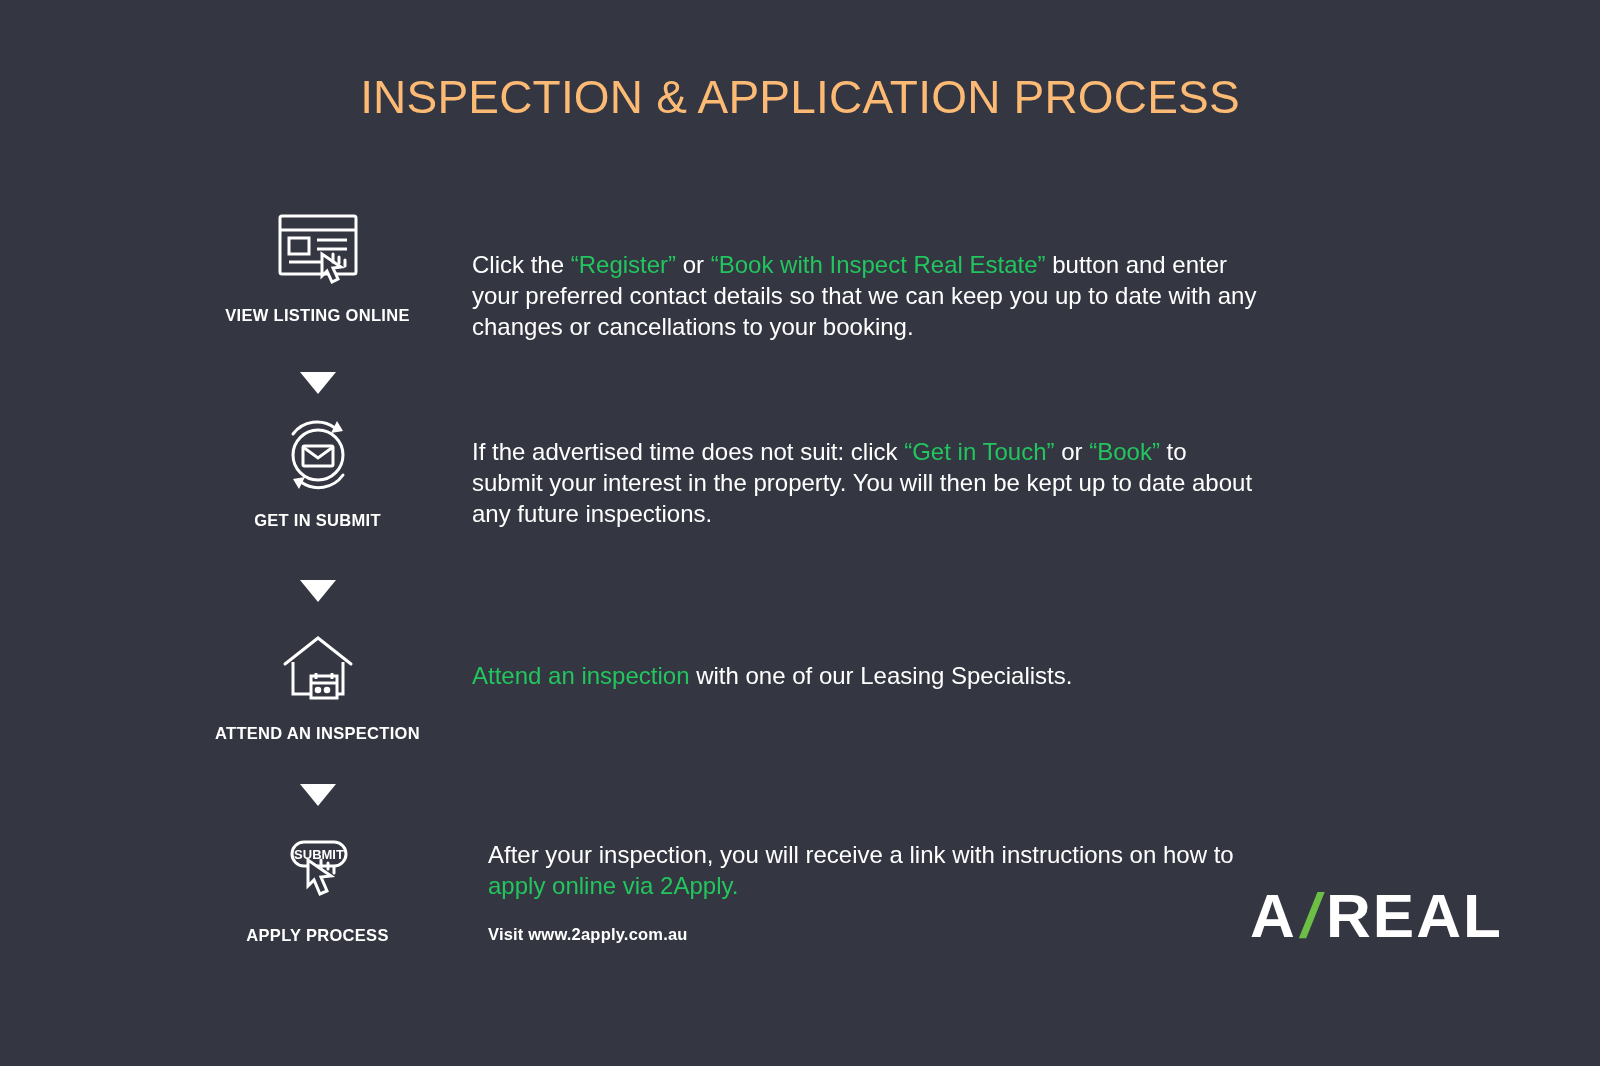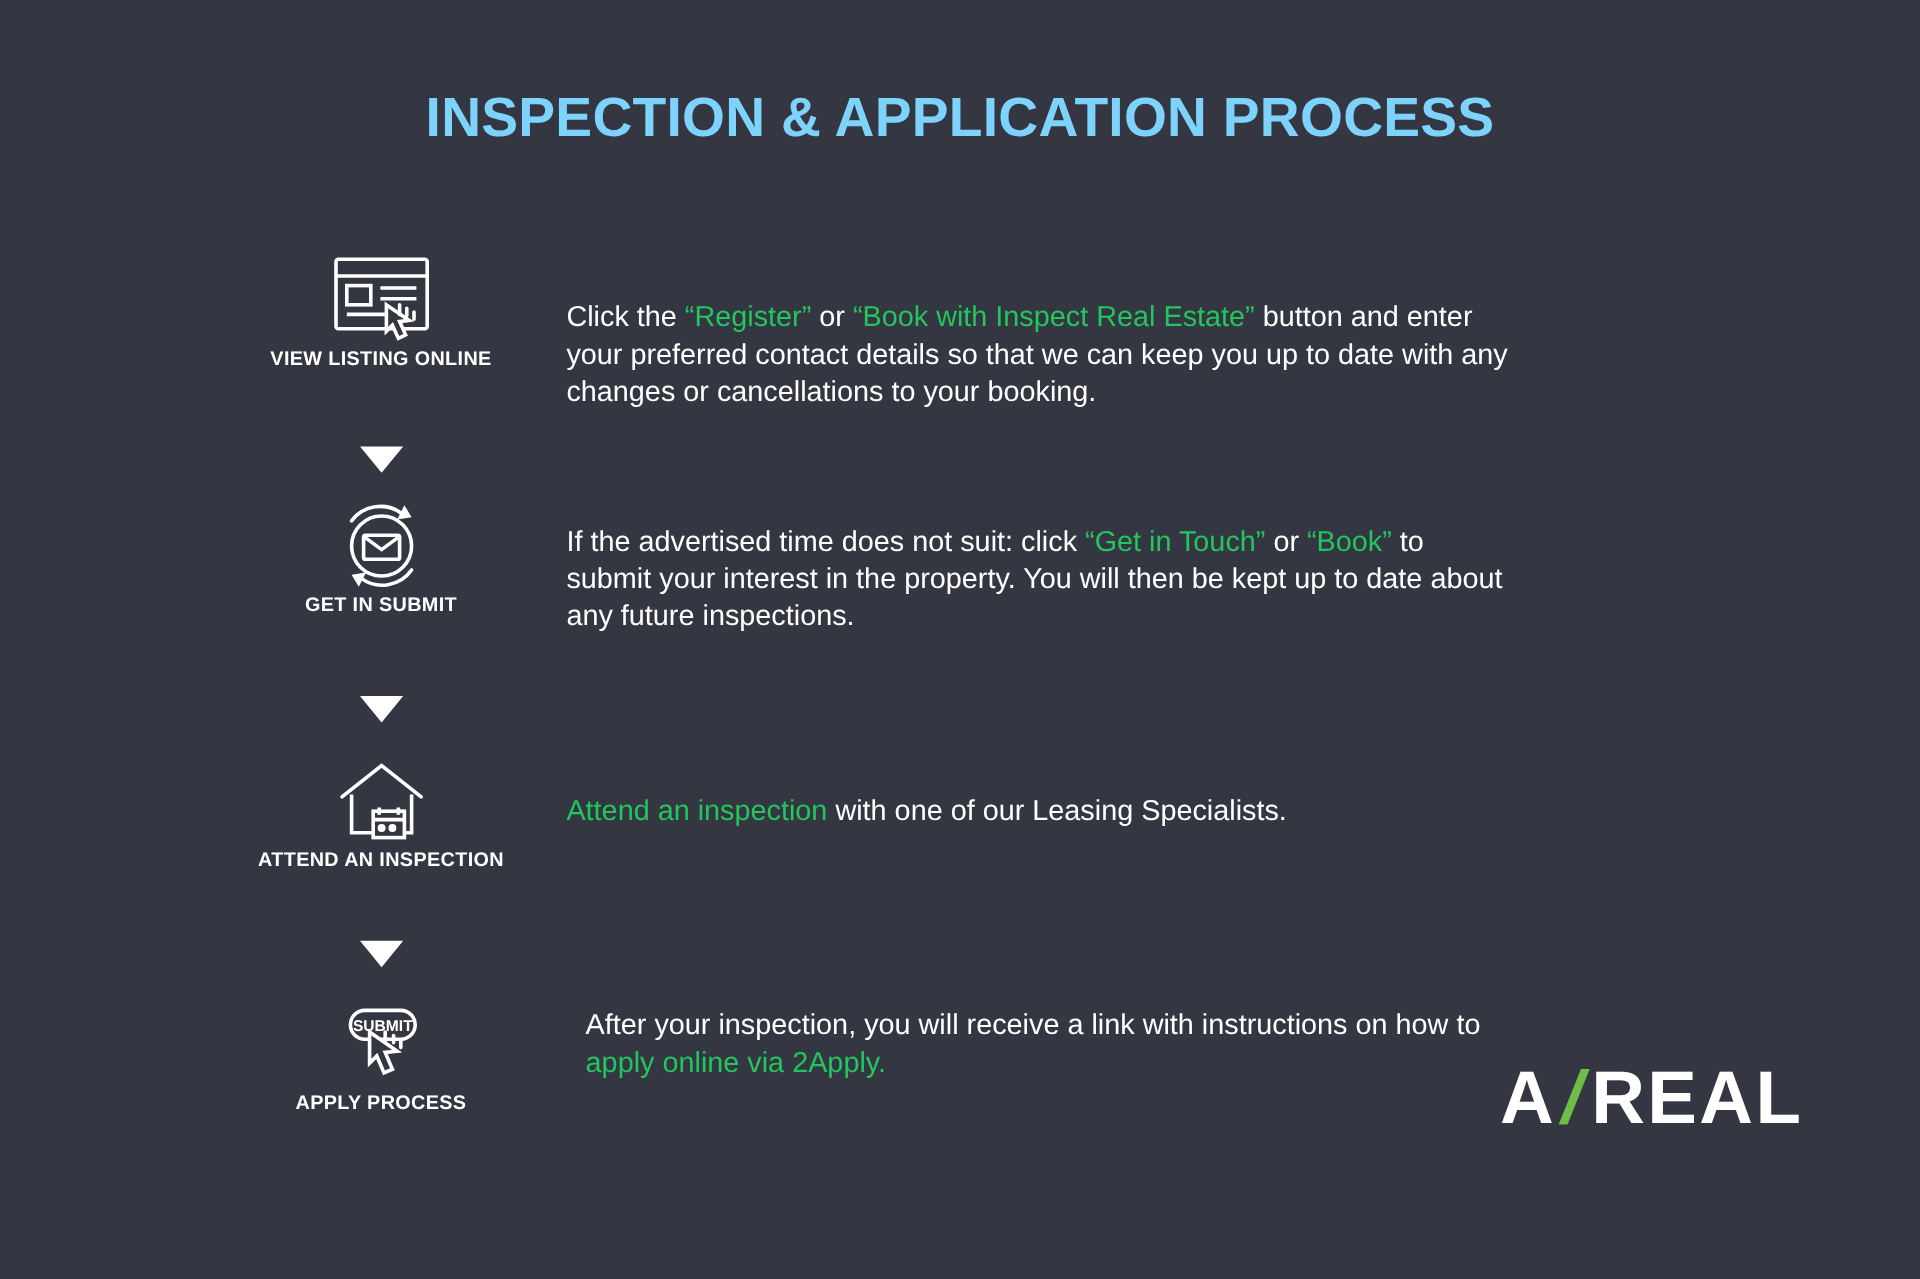--- a/index.html
+++ b/index.html
@@ -20,23 +20,23 @@
     width: 1600px;
     height: 1066px;
   }
   .title {
     position: absolute;
     top: 70px;
     left: 0;
     width: 1600px;
     text-align: center;
     font-size: 46px;
-    font-weight: bold;
+    font-weight: normal;
     letter-spacing: 0.2px;
-    color: #7dd3fc;
+    color: #fdba74;
   }
   .steps {
     position: absolute;
     top: 210px;
     left: 0;
     width: 1600px;
   }
   .step {
     position: absolute;
     left: 0;
@@ -48,20 +48,21 @@
     width: 245px;
     text-align: center;
   }
   .icon-box {
     height: 80px;
     display: flex;
     align-items: flex-start;
     justify-content: center;
   }
   .step-label {
+    margin-top: 16px;
     font-size: 16.5px;
     font-weight: bold;
     letter-spacing: 0.3px;
     color: #ffffff;
     white-space: nowrap;
   }
   .step-text {
     position: absolute;
     left: 472px;
     width: 790px;
@@ -204,20 +205,21 @@
             <rect x="17" y="12" width="54" height="24" rx="12"></rect>
             <text x="44" y="29" font-family="Liberation Sans, sans-serif" font-size="13" font-weight="bold" fill="#ffffff" stroke="none" text-anchor="middle">SUBMIT</text>
             <path d="M33 30 L33 56 L39 50 L45 64 L52 61 L46 47 L56 46 Z" fill="#343741"></path>
             <path d="M46 38 L46 30 M53 39 L53 33 M59 43 L59 37" stroke-linecap="round"></path>
           </svg>
         </div>
         <div class="step-label">APPLY PROCESS</div>
       </div>
       <div class="step-text" style="top:10px;margin-left:16px;">
         <span>After your inspection, you will receive a link with instructions on how to </span><span class="green">apply online via 2Apply.</span>
+        <div class="visit">Visit www.2apply.com.au</div>
       </div>
     </div>
 
   </div>
 
   <div class="logo">
     <span>A</span>
       <span class="slash">/</span>
       <span>REAL</span>
   </div>

